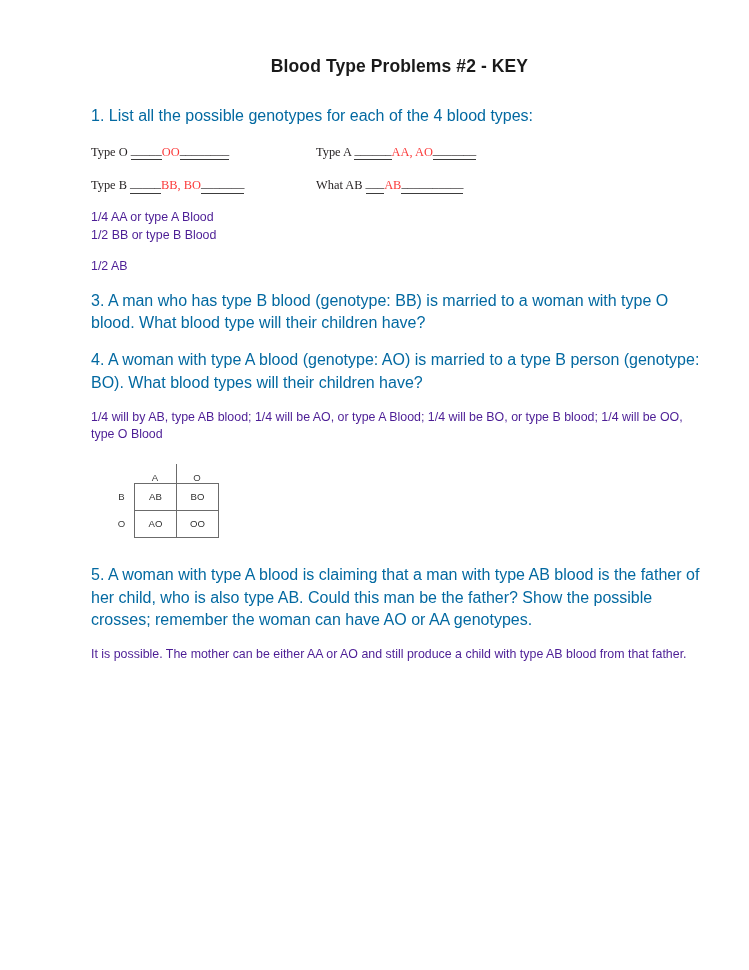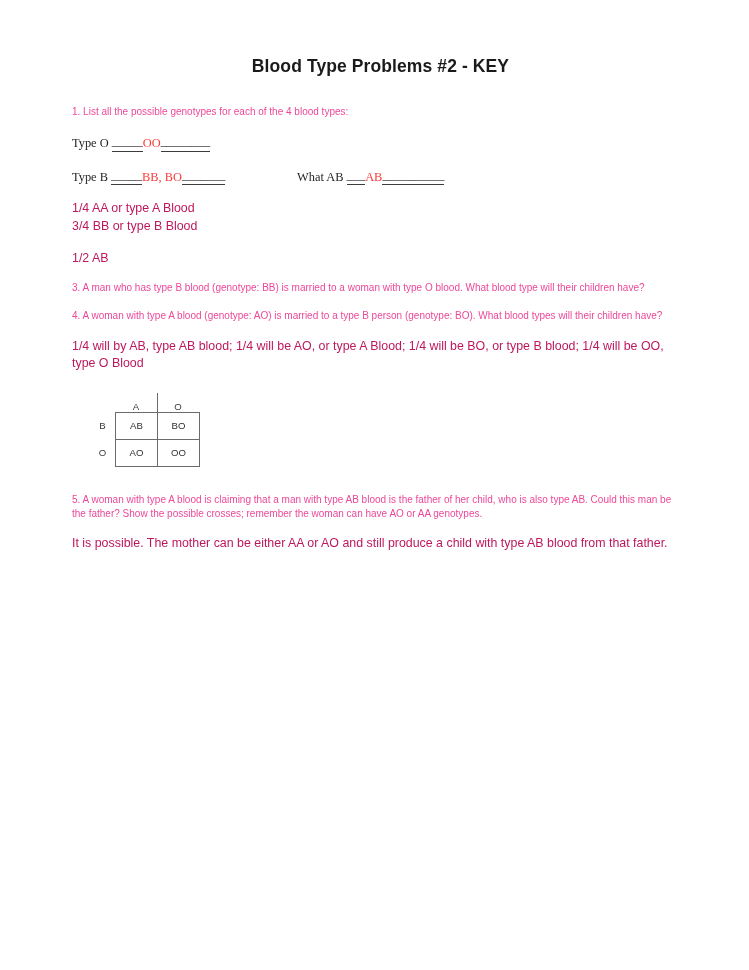--- a/index.html
+++ b/index.html
@@ -14,40 +14,41 @@
     color: #231f20;
     -webkit-font-smoothing: antialiased;
   }
   .page {
     position: relative;
     width: 731px;
     height: 970px;
     box-sizing: border-box;
     padding: 56px 42px 0 72px;
     background: #ffffff;
+    margin-left: 19px;
   }
   .doc-title {
     text-align: center;
     font-size: 17.5px;
     font-weight: bold;
     color: #1a1a1a;
     letter-spacing: 0.1px;
     margin: 0 0 28px 0;
   }
   .q {
-    font-size: 10px;
+    font-size: 16px;
     line-height: 1.42;
-    color: #ec4899;
+    color: #0369a1;
     margin: 0 0 14px 0;
     max-width: 614px;
   }
   .ans {
     font-size: 12.4px;
     line-height: 1.42;
-    color: #be185d;
+    color: #4c1d95;
     margin: 0 0 14px 0;
     max-width: 614px;
   }
   .ans.tight { margin-bottom: 0; }
 
   
   .blank-row {
     display: flex;
     margin: 0 0 14px 0;
     font-family: Liberation Serif, serif;
@@ -125,29 +126,30 @@
 <body>
 
 <div class="page">
 
   <h1 class="doc-title">Blood Type Problems #2 - KEY</h1>
 
   <p class="q">1. List all the possible genotypes for each of the 4 blood types:</p>
 
   <div class="blank-row">
     <div class="blank-col first"><span>Type O </span><span class="rule">_____</span><span class="val">OO</span><span class="rule">________</span></div>
+    <div class="blank-col"><span>Type A </span><span class="rule">______</span><span class="val">AA, AO</span><span class="rule">_______</span></div>
   </div>
 
   <div class="blank-row">
     <div class="blank-col first"><span>Type B </span><span class="rule">_____</span><span class="val">BB, BO</span><span class="rule">_______</span></div>
     <div class="blank-col"><span>What AB </span><span class="rule">___</span><span class="val">AB</span><span class="rule">__________</span></div>
   </div>
 
   <p class="ans tight">1/4 AA or type A Blood</p>
-  <p class="ans">3/4 BB or type B Blood</p>
+  <p class="ans">1/2 BB or type B Blood</p>
   <p class="ans">1/2 AB</p>
 
   <p class="q">3. A man who has type B blood (genotype: BB) is married to a woman with type O blood. What blood type will their children have?</p>
 
   <p class="q">4. A woman with type A blood (genotype: AO) is married to a type B person (genotype: BO). What blood types will their children have?</p>
   <p class="ans">1/4 will by AB, type AB blood; 1/4 will be AO, or type A Blood; 1/4 will be BO, or type B blood; 1/4 will be OO, type O Blood</p>
 
   <div class="punnett-wrap">
     <div class="punnett-head">
       <div class="hcell">A</div>

